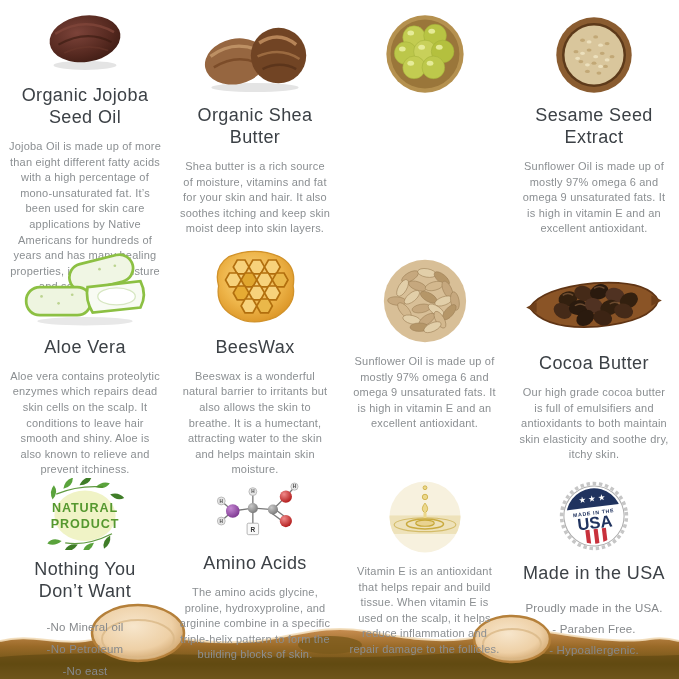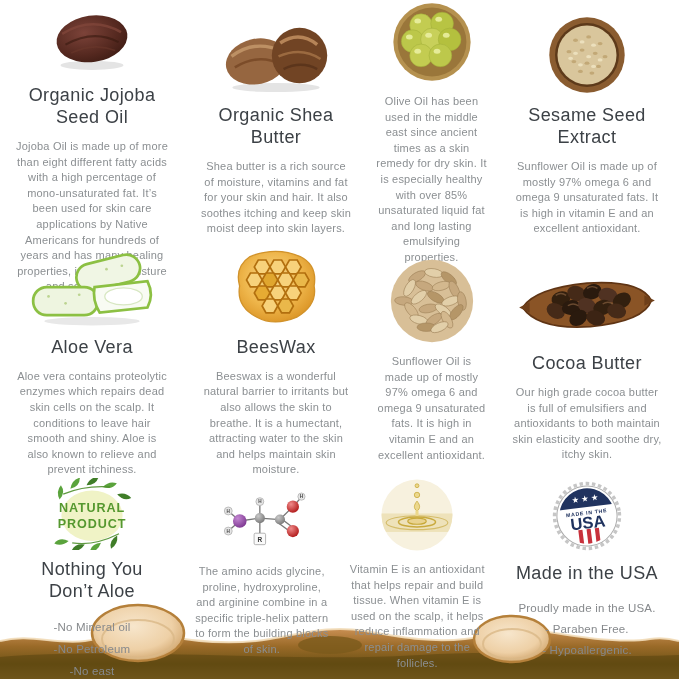--- a/index.html
+++ b/index.html
@@ -2,21 +2,21 @@
 <html><head>
 <meta charset="utf-8">
 <style>
   * { box-sizing: border-box; }
   html,body { margin:0; padding:0; }
   body {
     width:679px; height:679px; background:#ffffff; overflow:hidden; position:relative;
     font-family:"Liberation Sans", sans-serif;
   }
   .grid { position:relative; z-index:2; display:grid; grid-template-columns:repeat(4,1fr); width:679px; }
-  .cell { display:flex; flex-direction:column; align-items:center; text-align:center; padding:0 8px; }
+  .cell { display:flex; flex-direction:column; align-items:center; text-align:center; padding:0 1px; }
   .row1 .cell { height:240px; }
   .row2 .cell { height:238px; }
   .row3 .cell { height:181px; }
   .imgwrap { display:flex; align-items:flex-end; justify-content:center; }
   .row1 .imgwrap { height:96px; }
   .row2 .imgwrap { height:104px; }
   .row3 .imgwrap { height:76px; }
   .title {
     margin:9px 0 0; font-size:18px; font-weight:500; color:#3c4146;
     letter-spacing:.4px; line-height:1.22; white-space:pre-line; width:168px;
@@ -94,21 +94,20 @@
           <ellipse cx="33" cy="25" rx="4" ry="3"></ellipse>
             <ellipse cx="58" cy="23" rx="4" ry="3"></ellipse>
           <ellipse cx="23" cy="44" rx="4" ry="3"></ellipse>
             <ellipse cx="46" cy="42" rx="4" ry="3"></ellipse>
           <ellipse cx="67" cy="42" rx="4" ry="3"></ellipse>
             <ellipse cx="33" cy="61" rx="4" ry="3"></ellipse>
           <ellipse cx="56" cy="61" rx="4" ry="3"></ellipse>
         </g>
       </svg>
     </div>
-    <p class="body">Olive Oil has been used in the middle east since ancient times as a skin remedy for dry skin. It is especially healthy with over 85% unsaturated liquid fat and long lasting emulsifying properties.</p>
   </div>
 
   <div class="cell">
     <div class="imgwrap">
       <svg viewBox="0 0 100 100" width="82" height="82">
         <circle cx="50" cy="50" r="46" fill="#8a5c30"></circle>
         <circle cx="50" cy="50" r="39" fill="#5d3a1a"></circle>
         <circle cx="50" cy="50" r="36" fill="#d9c69c"></circle>
         <g fill="#c2a876">
           <ellipse cx="36" cy="32" rx="3" ry="2"></ellipse>
@@ -281,21 +280,21 @@
         </g>
         <g stroke="#4f8f2c" stroke-width="1.4" fill="none" opacity=".9">
           <path d="M24 18 Q48 8 76 10"></path>
             <path d="M34 72 Q58 76 86 62"></path>
         </g>
         <text x="56" y="38" text-anchor="middle" font-size="14" font-weight="bold" letter-spacing="1" fill="#55982f">NATURAL</text>
         <text x="56" y="56" text-anchor="middle" font-size="14" font-weight="bold" letter-spacing="1" fill="#55982f">PRODUCT</text>
       </svg>
     </div>
     <h3 class="title">Nothing You
-Don’t Aloe</h3>
+Don’t Want</h3>
     <div class="linelist">
       <p class="ln">-No Mineral oil</p>
       <p class="ln">-No Petroleum</p>
       <p class="ln">-No east</p>
     </div>
   </div>
 
   <div class="cell">
     <div class="imgwrap">
       <svg viewBox="0 0 130 92" width="112" height="66">
@@ -337,20 +336,21 @@
         <rect x="54" y="63" width="16" height="16" rx="2" fill="#fafafa" stroke="#999"></rect>
         <g font-size="6.5" font-weight="bold" fill="#444" text-anchor="middle">
           <text x="18" y="34.3">H</text>
           <text x="18" y="62.3">H</text>
           <text x="62" y="21.3">H</text>
           <text x="120" y="14.3">H</text>
         </g>
         <text x="62" y="75" font-size="9" font-weight="bold" fill="#333" text-anchor="middle">R</text>
       </svg>
     </div>
+    <h3 class="title">Amino Acids</h3>
     <p class="body">The amino acids glycine, proline, hydroxyproline, and arginine combine in a specific triple-helix pattern to form the building blocks of skin.</p>
   </div>
 
   <div class="cell">
     <div class="imgwrap">
       <svg viewBox="0 0 96 96" width="74" height="74">
         <defs>
             <clipPath id="g-veclip">
               <circle cx="48" cy="48" r="46"></circle>
             </clipPath>

